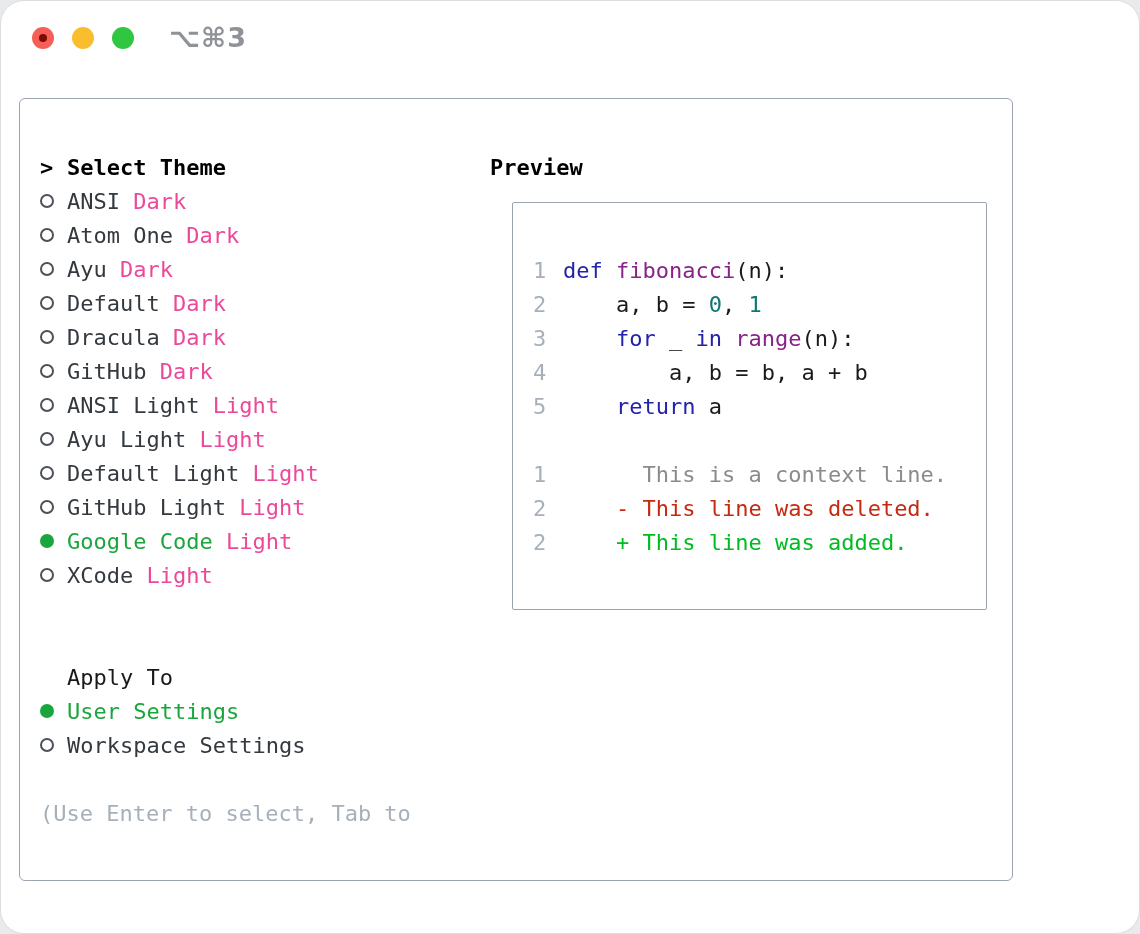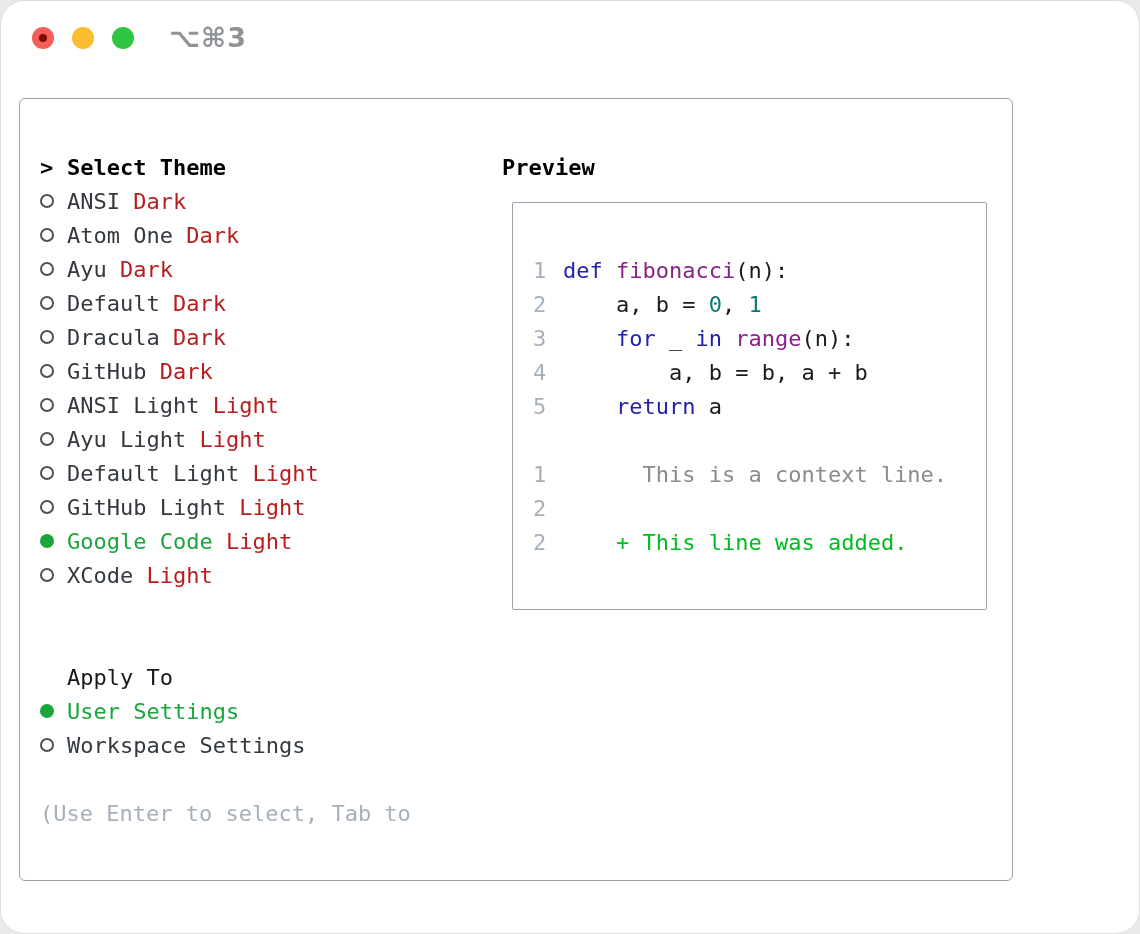--- a/index.html
+++ b/index.html
@@ -101,26 +101,26 @@
   .focus-marker {
     font-weight: bold;
     color: #000000;
   }
   .header-row { font-weight: bold; color: #000000; }
   .subheader  { color: #16181a; }
   .theme-name { color: #33393f; }
   .theme-name.selected { color: #1aa63c; }
   .option-label { color: #33393f; }
   .option-label.selected { color: #1aa63c; }
-  .variant { color: #b91c1c; }
+  .variant { color: #ec4899; }
   .hint-row { color: #a6b0ba; }
   
   .preview-header {
     position: absolute;
-    left: 482px;
+    left: 470px;
     top: 51px;
     height: 34px;
     display: flex;
     align-items: center;
     font-size: 22px;
     font-weight: bold;
     color: #000000;
   }
   .preview-box {
     position: absolute;
@@ -205,19 +205,19 @@
 
     <div class="preview-box">
       <div class="code" id="code-area">
           <div class="code-row"><span class="lnum">1</span><span class="seg-kw">def</span><span class="seg-pl"> </span><span class="seg-fn">fibonacci</span><span class="seg-pl">(n):</span></div>
           <div class="code-row"><span class="lnum">2</span><span class="seg-pl">    a, b = </span><span class="seg-nm">0</span><span class="seg-pl">, </span><span class="seg-nm">1</span></div>
           <div class="code-row"><span class="lnum">3</span><span class="seg-pl">    </span><span class="seg-kw">for</span><span class="seg-pl"> _ </span><span class="seg-kw">in</span><span class="seg-pl"> </span><span class="seg-fn">range</span><span class="seg-pl">(n):</span></div>
           <div class="code-row"><span class="lnum">4</span><span class="seg-pl">        a, b = b, a + b</span></div>
           <div class="code-row"><span class="lnum">5</span><span class="seg-pl">    </span><span class="seg-kw">return</span><span class="seg-pl"> a</span></div>
           <div class="spacer1"></div>
           <div class="code-row"><span class="lnum">1</span><span class="diff-ctx">      This is a context line.</span></div>
-          <div class="code-row"><span class="lnum">2</span></div>
+          <div class="code-row"><span class="lnum">2</span><span class="diff-del">    - This line was deleted.</span></div>
           <div class="code-row"><span class="lnum">2</span><span class="diff-add">    + This line was added.</span></div>
         </div>
     </div>
 
   </div>
 </div>
 
 </body></html>

